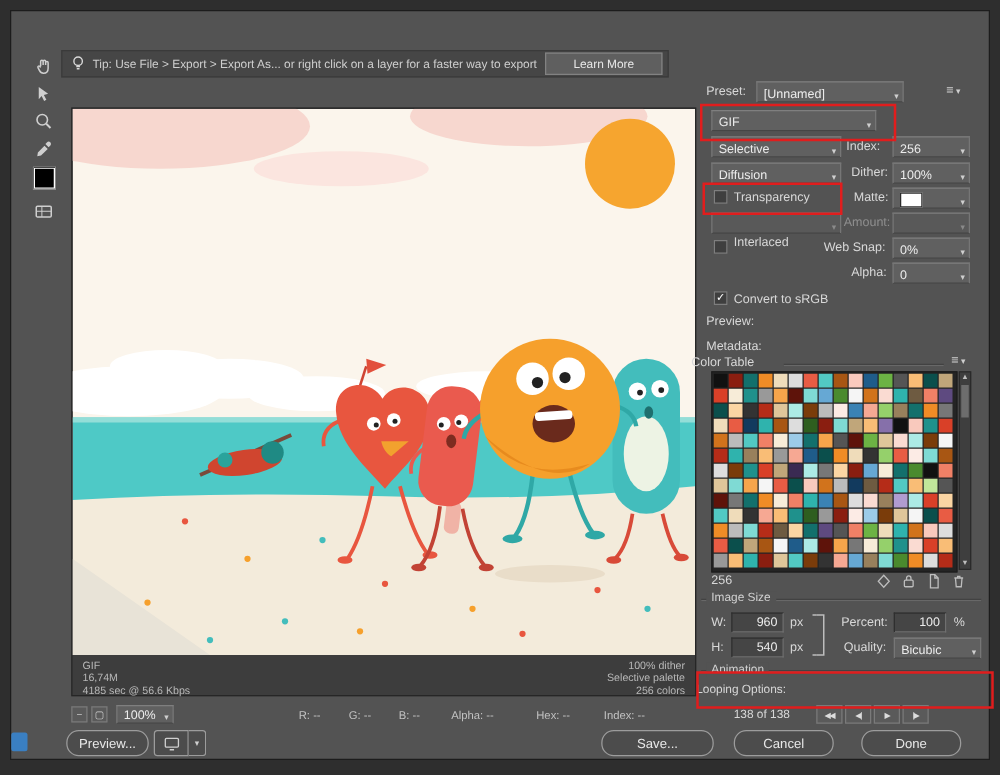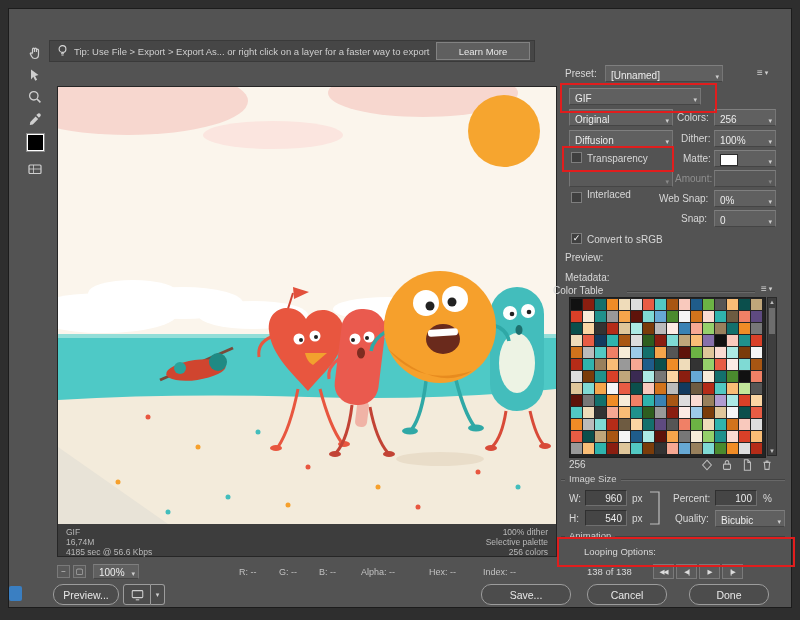--- a/index.html
+++ b/index.html
@@ -218,24 +218,24 @@
     <span>≡</span>
     <span class="mchev">▾</span>
   </div>
 
   <div class="dd" style="left:560px;top:79px;width:132px;">
     <span>GIF</span>
     <span class="chev">▾</span>
   </div>
 
   <div class="dd" style="left:560px;top:100px;width:104px;">
-    <span>Original</span>
-    <span class="chev">▾</span>
-  </div>
-  <span class="lbl" style="left:668px;top:103px;">Colors:</span>
+    <span>Selective</span>
+    <span class="chev">▾</span>
+  </div>
+  <span class="lbl" style="left:668px;top:103px;">Index:</span>
   <div class="dd" style="left:705px;top:100px;width:62px;">
     <span>256</span>
     <span class="chev">▾</span>
   </div>
 
   <div class="dd" style="left:560px;top:121px;width:104px;">
     <span>Diffusion</span>
     <span class="chev">▾</span>
   </div>
   <span class="lbl" style="left:672px;top:124px;">Dither:</span>
@@ -263,21 +263,21 @@
   </div>
 
   <div class="chk" style="left:562px;top:183px;"></div>
   <span class="lbl" style="left:578px;top:180px;">Interlaced</span>
   <span class="lbl" style="left:650px;top:184px;">Web Snap:</span>
   <div class="dd" style="left:705px;top:181px;width:62px;">
     <span>0%</span>
     <span class="chev">▾</span>
   </div>
 
-  <span class="lbl" style="left:672px;top:204px;">Snap:</span>
+  <span class="lbl" style="left:672px;top:204px;">Alpha:</span>
   <div class="dd" style="left:705px;top:201px;width:62px;">
     <span>0</span>
     <span class="chev">▾</span>
   </div>
 
   <div class="chk" style="left:562px;top:224px;">
     <span>✓</span>
   </div>
   <span class="lbl" style="left:578px;top:225px;">Convert to sRGB</span>
 
@@ -546,21 +546,21 @@
   <div class="inputbox" style="left:576px;top:501px;width:42px;">540</div>
   <span class="lbl" style="left:623px;top:504px;">px</span>
   <span class="lbl" style="left:666px;top:504px;">Quality:</span>
   <div class="dd" style="left:706px;top:501px;width:70px;">
     <span>Bicubic</span>
     <span class="chev">▾</span>
   </div>
 
   <div class="groove" style="left:552px;top:527px;width:224px;"></div>
   <span class="secttitle" style="left:556px;top:521px;">Animation</span>
-  <span class="lbl" style="left:575px;top:537px;font-size:9.5px;">Looping Options:</span>
+  <span class="lbl" style="left:548px;top:537px;font-size:9.5px;">Looping Options:</span>
   <span class="lbl" style="left:578px;top:557px;font-size:9.5px;">138 of 138</span>
   <div style="position:absolute;left:644px;top:555px;display:flex;">
     <div class="pbtn">◀◀</div>
     <div class="pbtn">◀|</div>
     <div class="pbtn">▶</div>
     <div class="pbtn">|▶</div>
   </div>
 
   <div class="sq" style="left:48px;top:556px;">−</div>
   <div class="sq" style="left:64px;top:556px;">▢</div>

